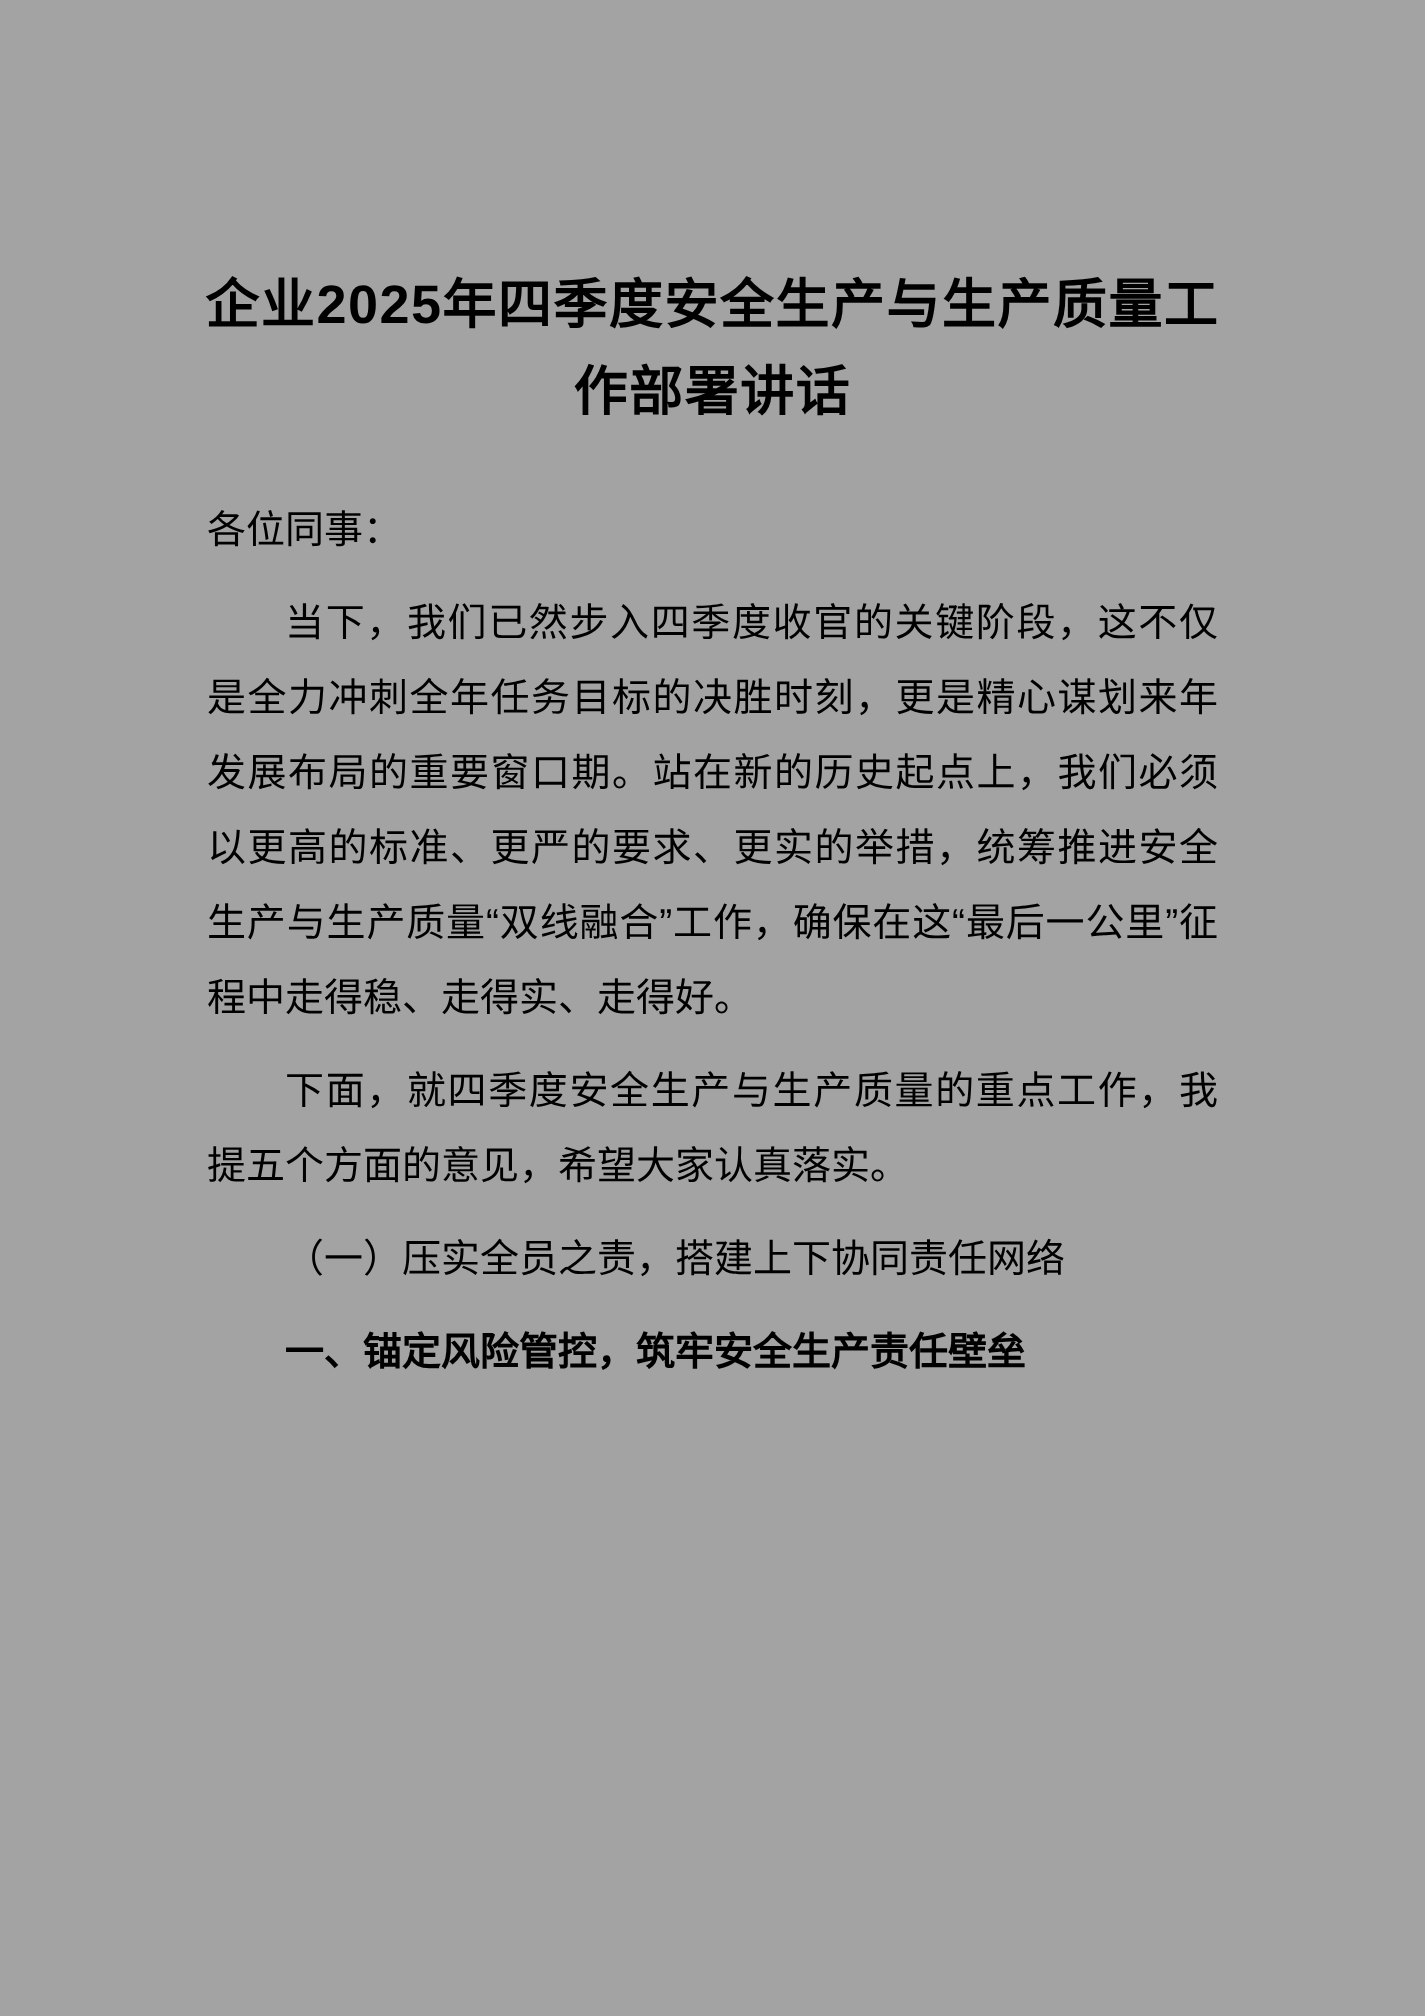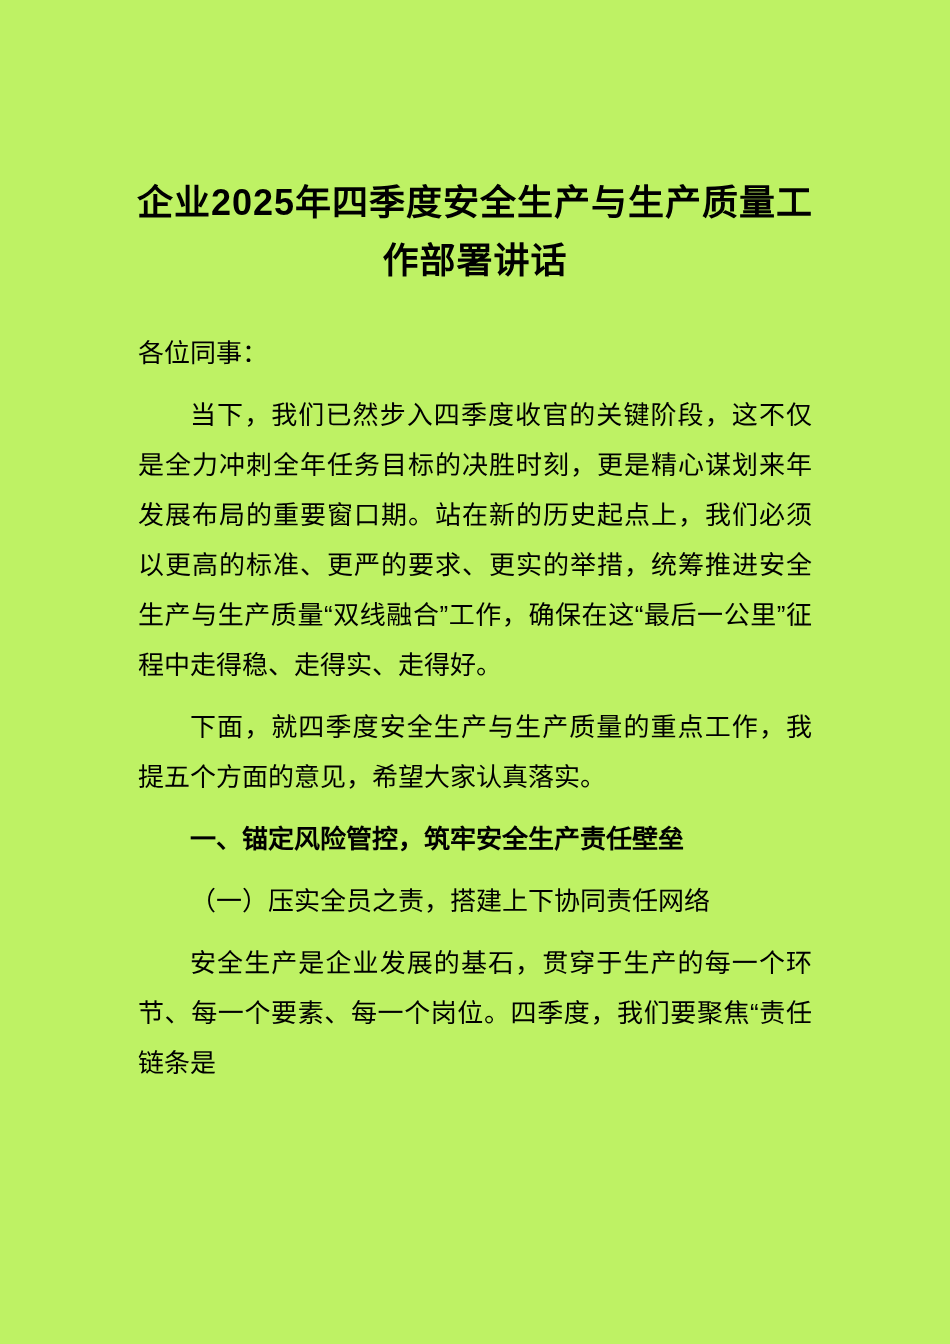--- a/index.html
+++ b/index.html
@@ -4,21 +4,21 @@
 <style>
   html, body {
     margin: 0;
     padding: 0;
     background: #ffffff;
   }
   .page {
     position: relative;
     width: 950px;
     height: 1344px;
-    background: #bef264;
+    background: #a3a3a3;
     box-sizing: border-box;
     padding: 174px 126px 0 126px;
     overflow: hidden;
     font-family: "Liberation Sans", sans-serif;
     color: #000000;
   }
   .doc-title {
     font-size: 36px;
     font-weight: 700;
     line-height: 58px;
@@ -52,19 +52,18 @@
   <div class="doc-title"><span>企业2025年四季度安全生产与生产质量工作部署讲话</span></div>
 
   <div class="doc-body">
     <p>各位同事：</p>
 
 
     <p class="para-indent">当下，我们已然步入四季度收官的关键阶段，这不仅是全力冲刺全年任务目标的决胜时刻，更是精心谋划来年发展布局的重要窗口期。站在新的历史起点上，我们必须以更高的标准、更严的要求、更实的举措，统筹推进安全生产与生产质量“双线融合”工作，确保在这“最后一公里”征程中走得稳、走得实、走得好。</p>
 
     <p class="para-indent">下面，就四季度安全生产与生产质量的重点工作，我提五个方面的意见，希望大家认真落实。</p>
 
+    <p class="para-indent heading-2">（一）压实全员之责，搭建上下协同责任网络</p>
+
     <p class="para-indent heading-1">一、锚定风险管控，筑牢安全生产责任壁垒</p>
 
-    <p class="para-indent heading-2">（一）压实全员之责，搭建上下协同责任网络</p>
-
-    <p class="para-indent">安全生产是企业发展的基石，贯穿于生产的每一个环节、每一个要素、每一个岗位。四季度，我们要聚焦“责任链条是</p>
   </div>
 </div>
 
 </body></html>

